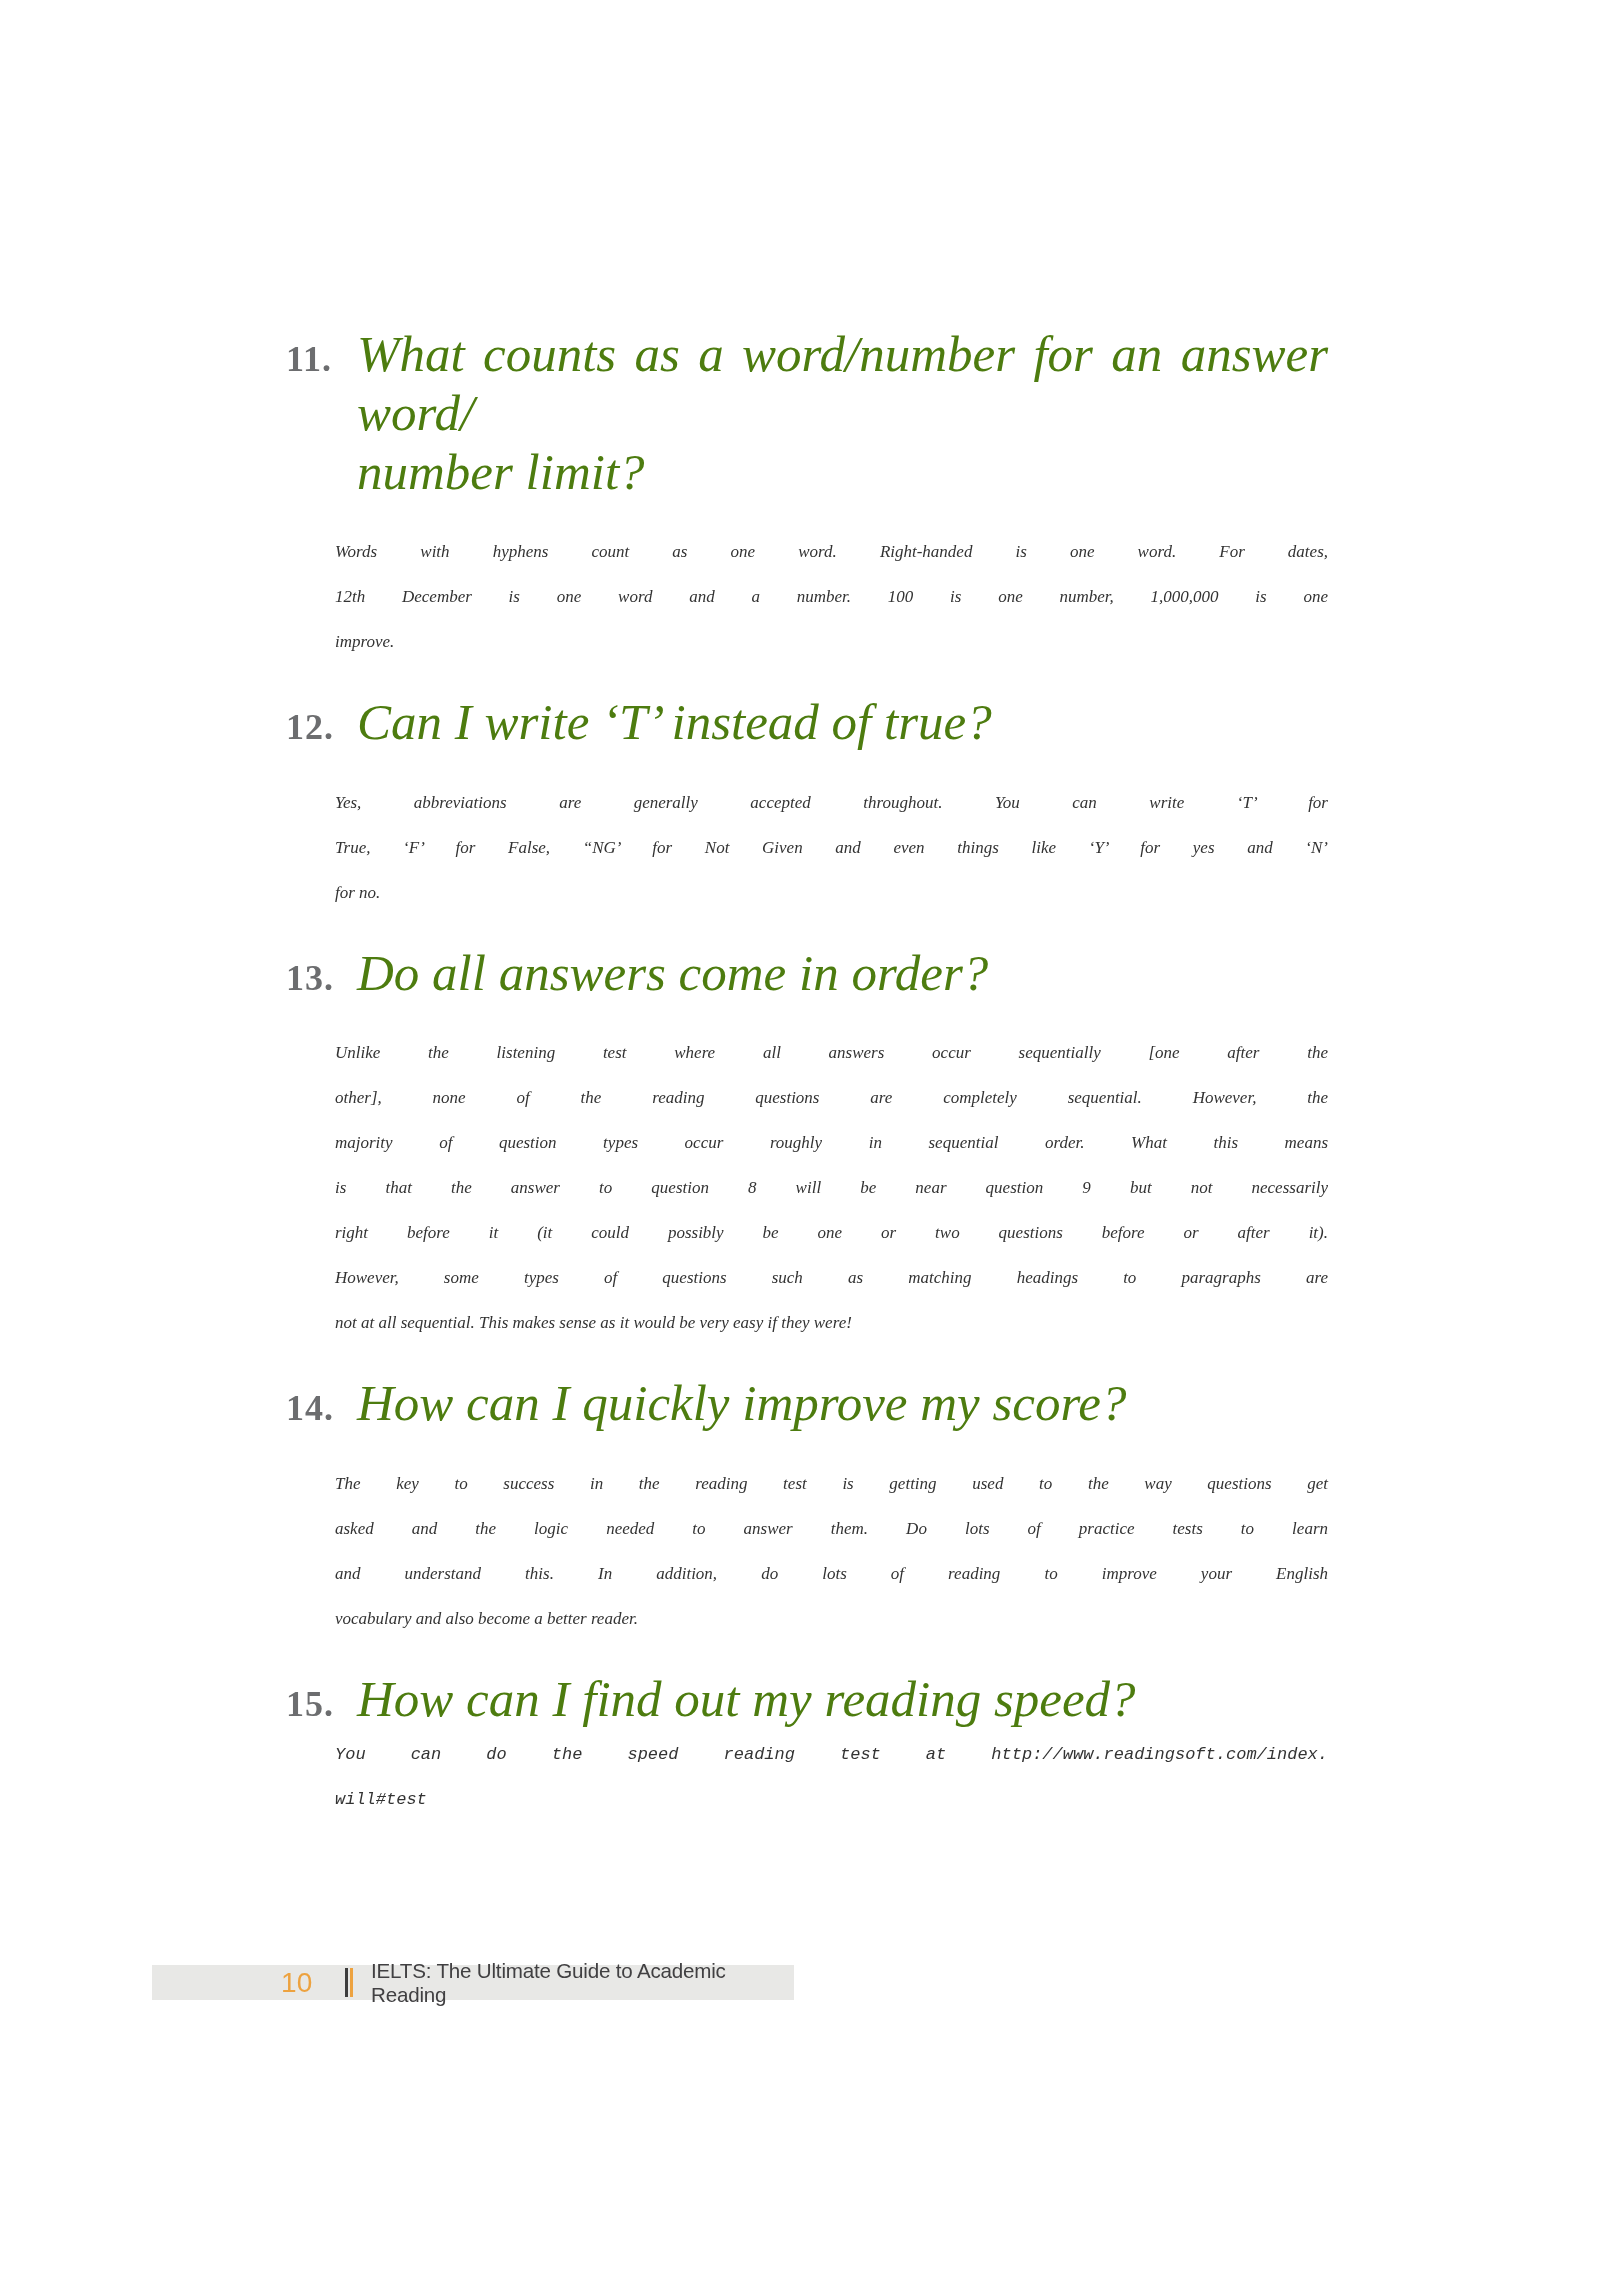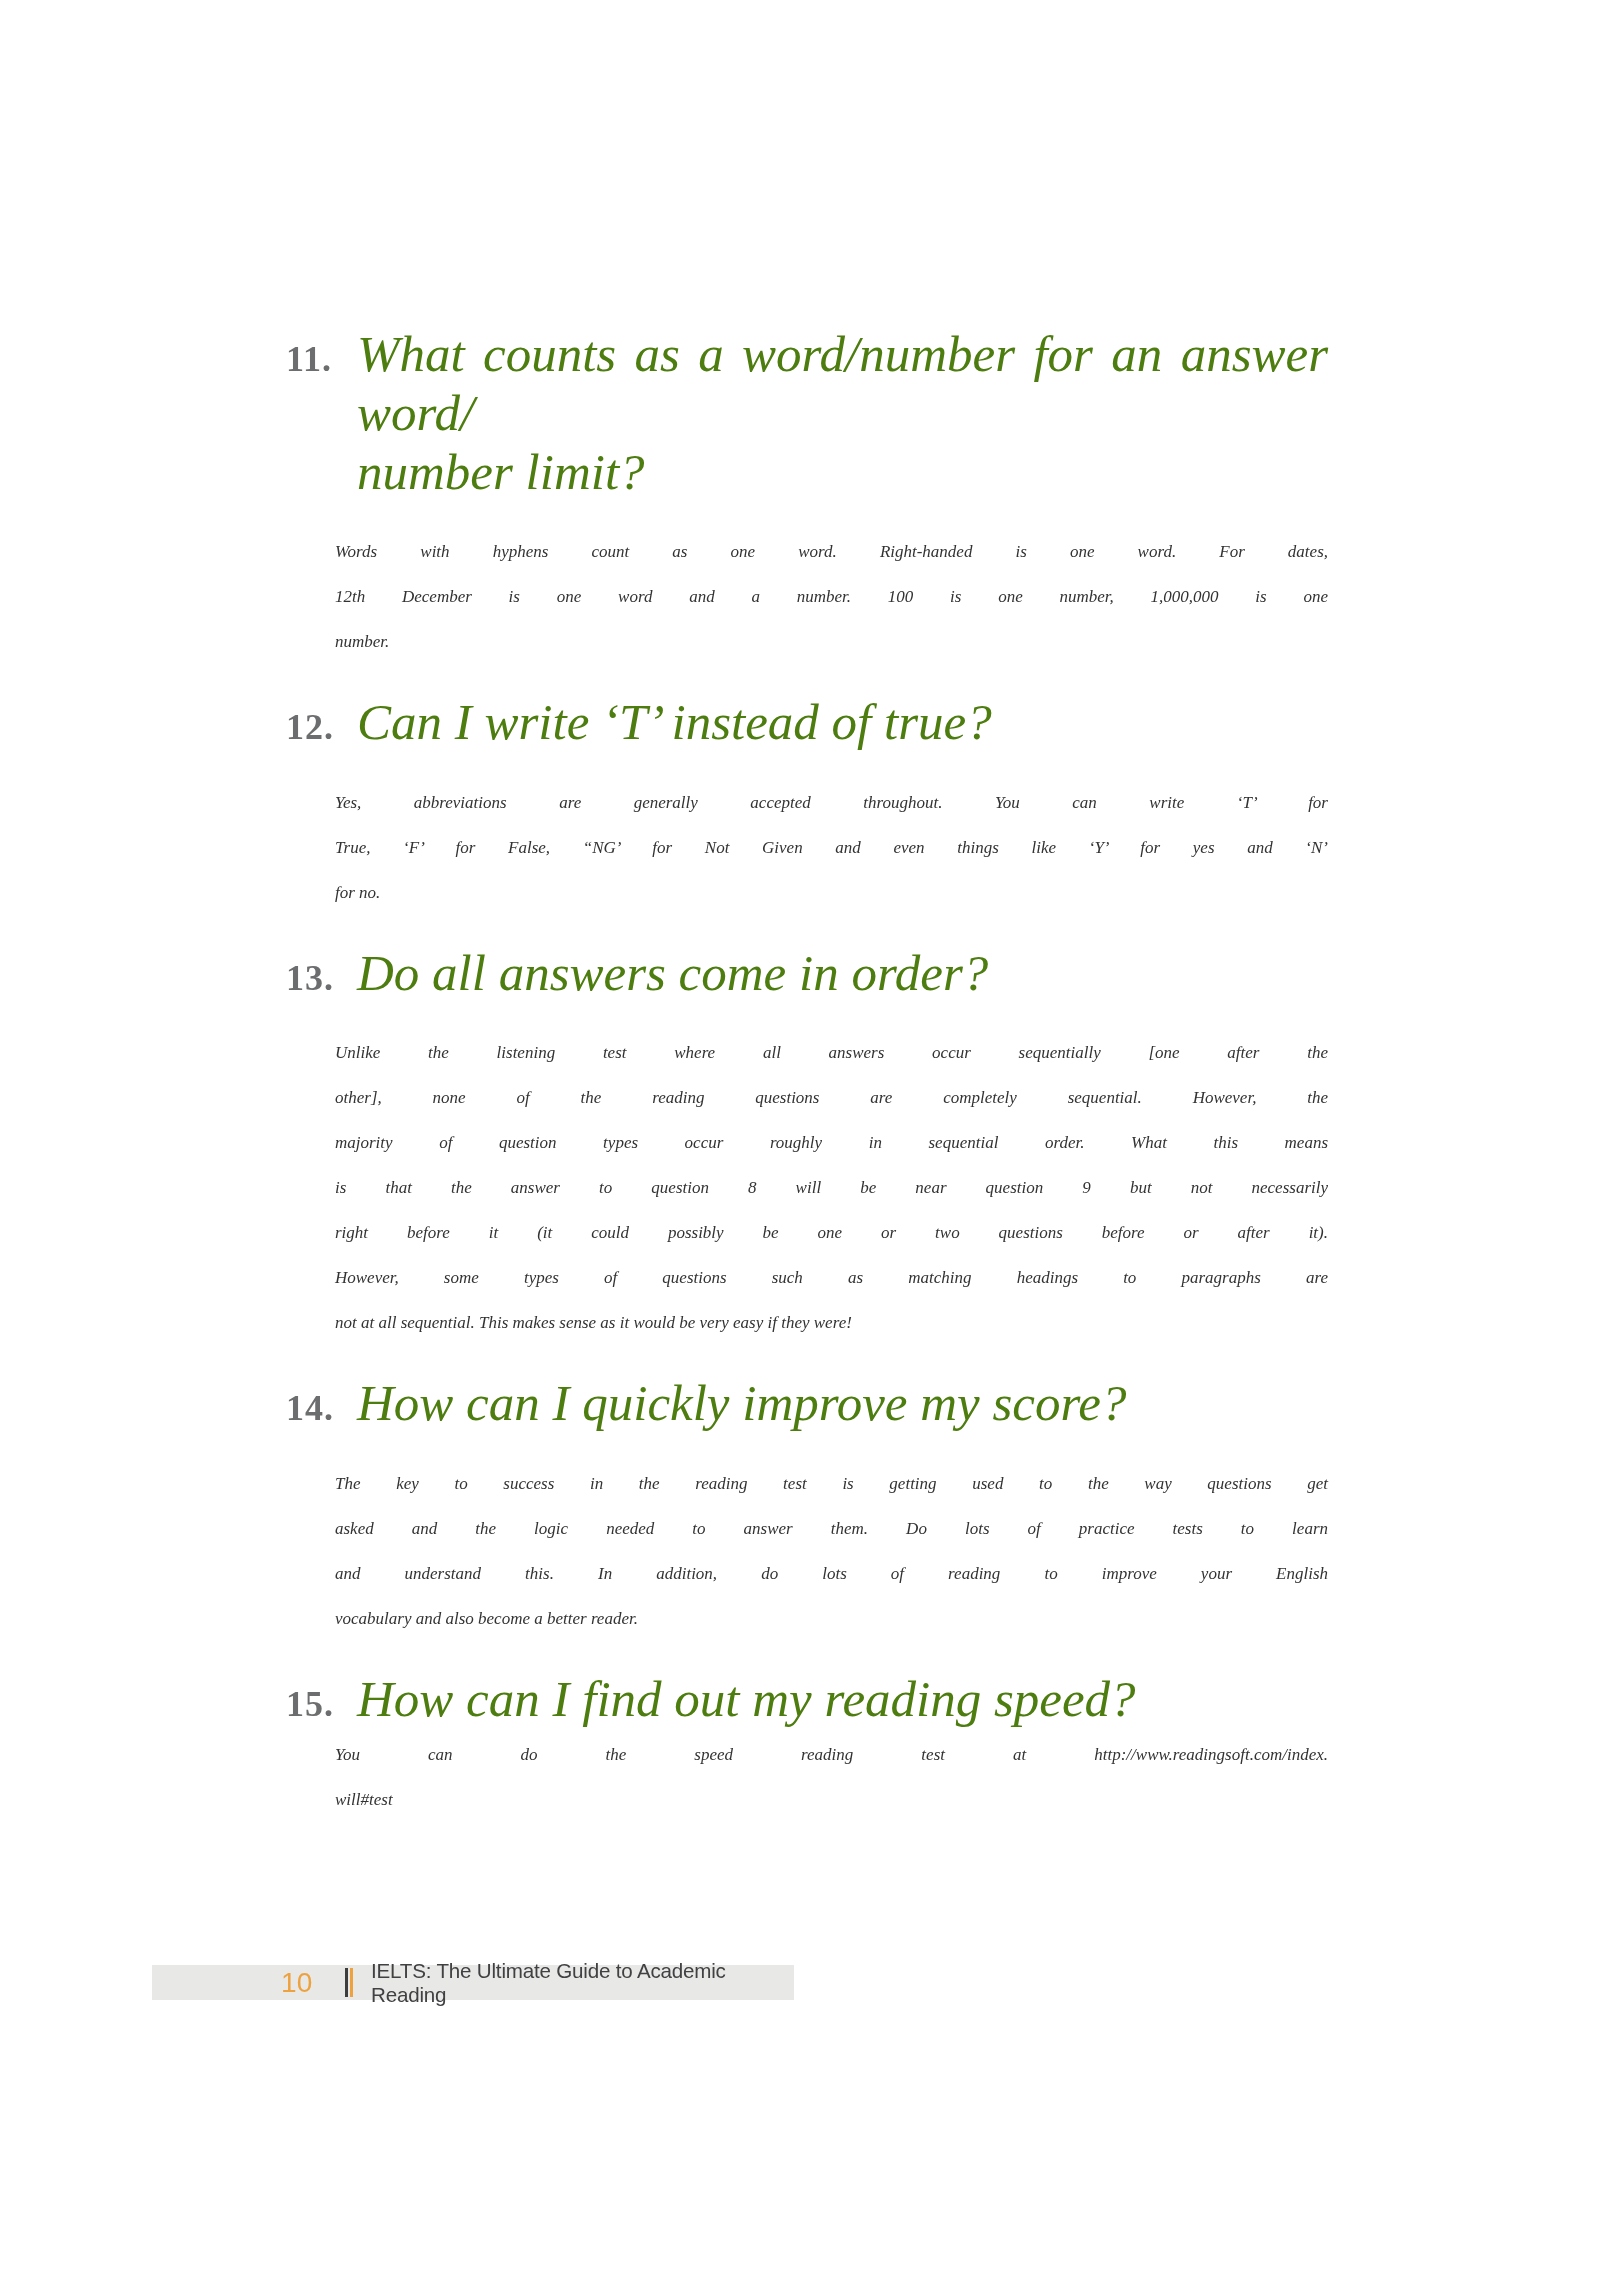--- a/index.html
+++ b/index.html
@@ -35,21 +35,21 @@
     color:#4d7c0f;
   }
   .qbody{
     margin:27.4px 0 0 49px;
     width:993px;
     font-style:italic;
     font-size:17px;
     line-height:45px;
     color:#333333;
   }
-  .faq-item.tight .qbody{margin-top:3.9px;}
+  .faq-item.tight .qbody{margin-top:3.9px;font-family:Liberation Mono, monospace;}
   .line{text-align:justify;text-align-last:justify;}
   .line.last{text-align-last:left;}
   .footer{
     position:absolute;
     left:152px;
     top:1965px;
     width:642px;
     height:35px;
     background:#e8e8e6;
     display:flex;
@@ -82,21 +82,21 @@
         <div class="qhead">
           <span class="qnum">11.</span>
           <div class="qtext">
             <div class="line">What counts as a word/number for an answer word/</div>
             <div class="line last">number limit?</div>
           </div>
         </div>
         <div class="qbody">
           <div class="line">Words with hyphens count as one word. Right-handed is one word. For dates,</div>
           <div class="line">12th December is one word and a number. 100 is one number, 1,000,000 is one</div>
-          <div class="line last">number.</div>
+          <div class="line last">improve.</div>
         </div>
       </section>
       <section class="faq-item">
         <div class="qhead">
           <span class="qnum">12.</span>
           <div class="qtext">
             <div class="line last">Can I write ‘T’ instead of true?</div>
           </div>
         </div>
         <div class="qbody">

